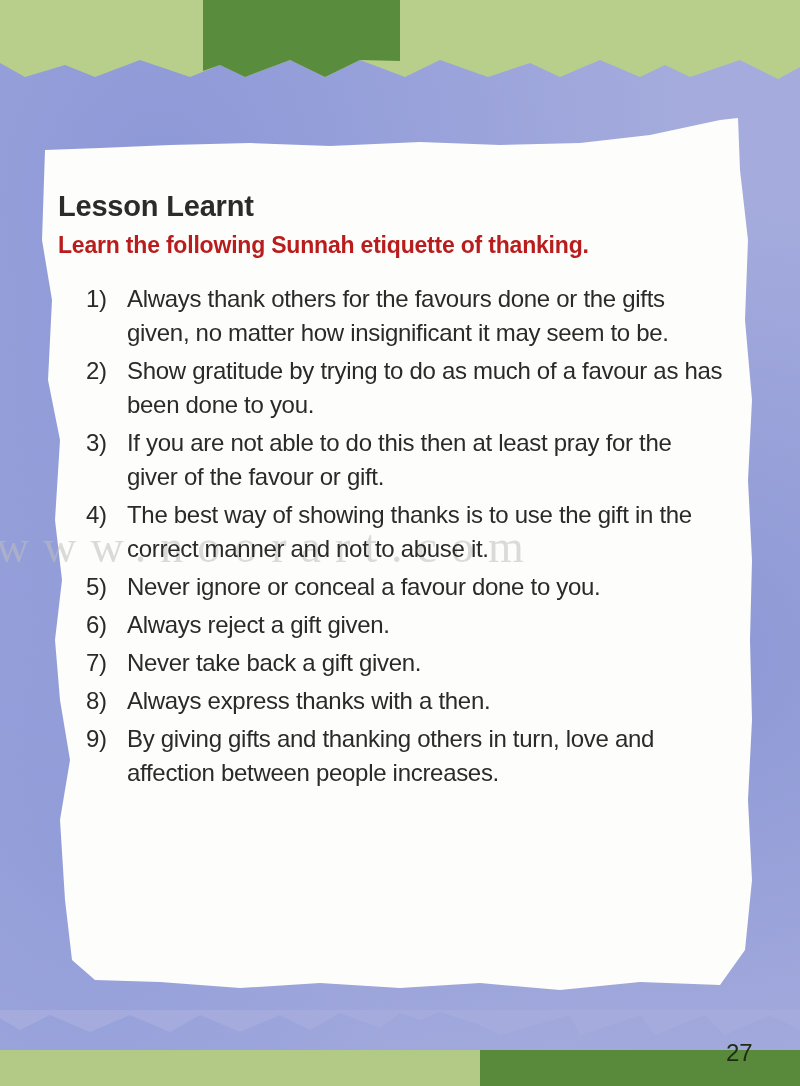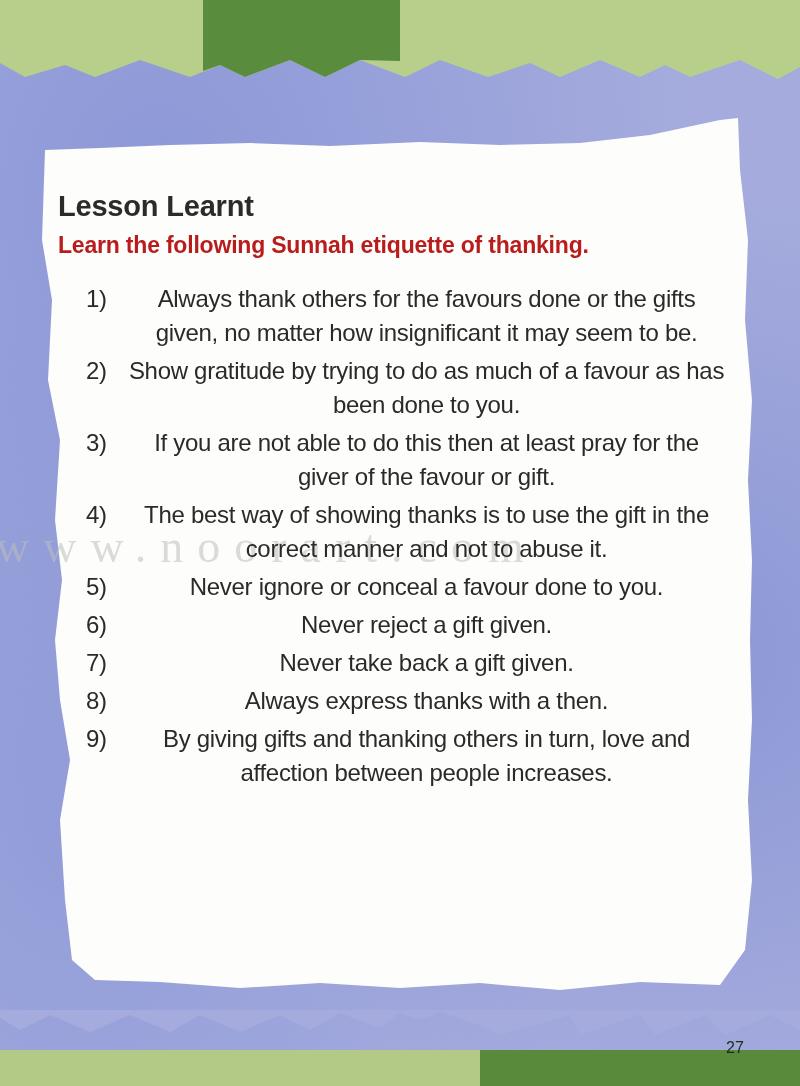--- a/index.html
+++ b/index.html
@@ -38,31 +38,31 @@
   }
   .subtitle {
     position: absolute; left: 58px; top: 232px;
     font-size: 23px; font-weight: bold; color: #b91c1c; letter-spacing: -0.2px;
   }
 
   .list { position: absolute; left: 86px; top: 282px; width: 640px; list-style: none; }
   .item { display: flex; font-size: 24px; color: #2a2a2a; line-height: 34px; margin-bottom: 4px; letter-spacing: -0.3px; }
   .num { width: 41px; flex: none; }
   .num.wide { width: 41px; margin-left: -8px; width: 49px; }
-  .text { flex: 1; text-align: center; }
+  .text { flex: 1; }
 
   .watermark {
     position: absolute; left: -4px; top: 520px; width: 808px;
     font-family: "Liberation Serif", serif; font-size: 46px; letter-spacing: 14px;
     color: rgba(190,190,190,0.55); white-space: nowrap; pointer-events: none;
   }
 
   .page-number {
     position: absolute; left: 726px; top: 1039px;
-    font-size: 16px; color: #1e2a14;
+    font-size: 24px; color: #1e2a14;
   }
 </style>
 </head>
 <body>
 
 <div class="page">
   <div class="top-band"></div>
   <div class="top-dark"></div>
   <div class="bottom-band"></div>
   <div class="bottom-dark"></div>
@@ -104,21 +104,21 @@
       <li class="item">
           <span class="num">4)</span>
           <span class="text">The best way of showing thanks is to use the gift in the correct manner and not to abuse it.</span>
         </li>
       <li class="item">
           <span class="num">5)</span>
           <span class="text">Never ignore or conceal a favour done to you.</span>
         </li>
       <li class="item">
           <span class="num">6)</span>
-          <span class="text">Never reject a gift given.</span>
+          <span class="text">Always reject a gift given.</span>
         </li>
       <li class="item">
           <span class="num">7)</span>
           <span class="text">Never take back a gift given.</span>
         </li>
       <li class="item">
           <span class="num">8)</span>
           <span class="text">Always express thanks with a then.</span>
         </li>
       <li class="item">

